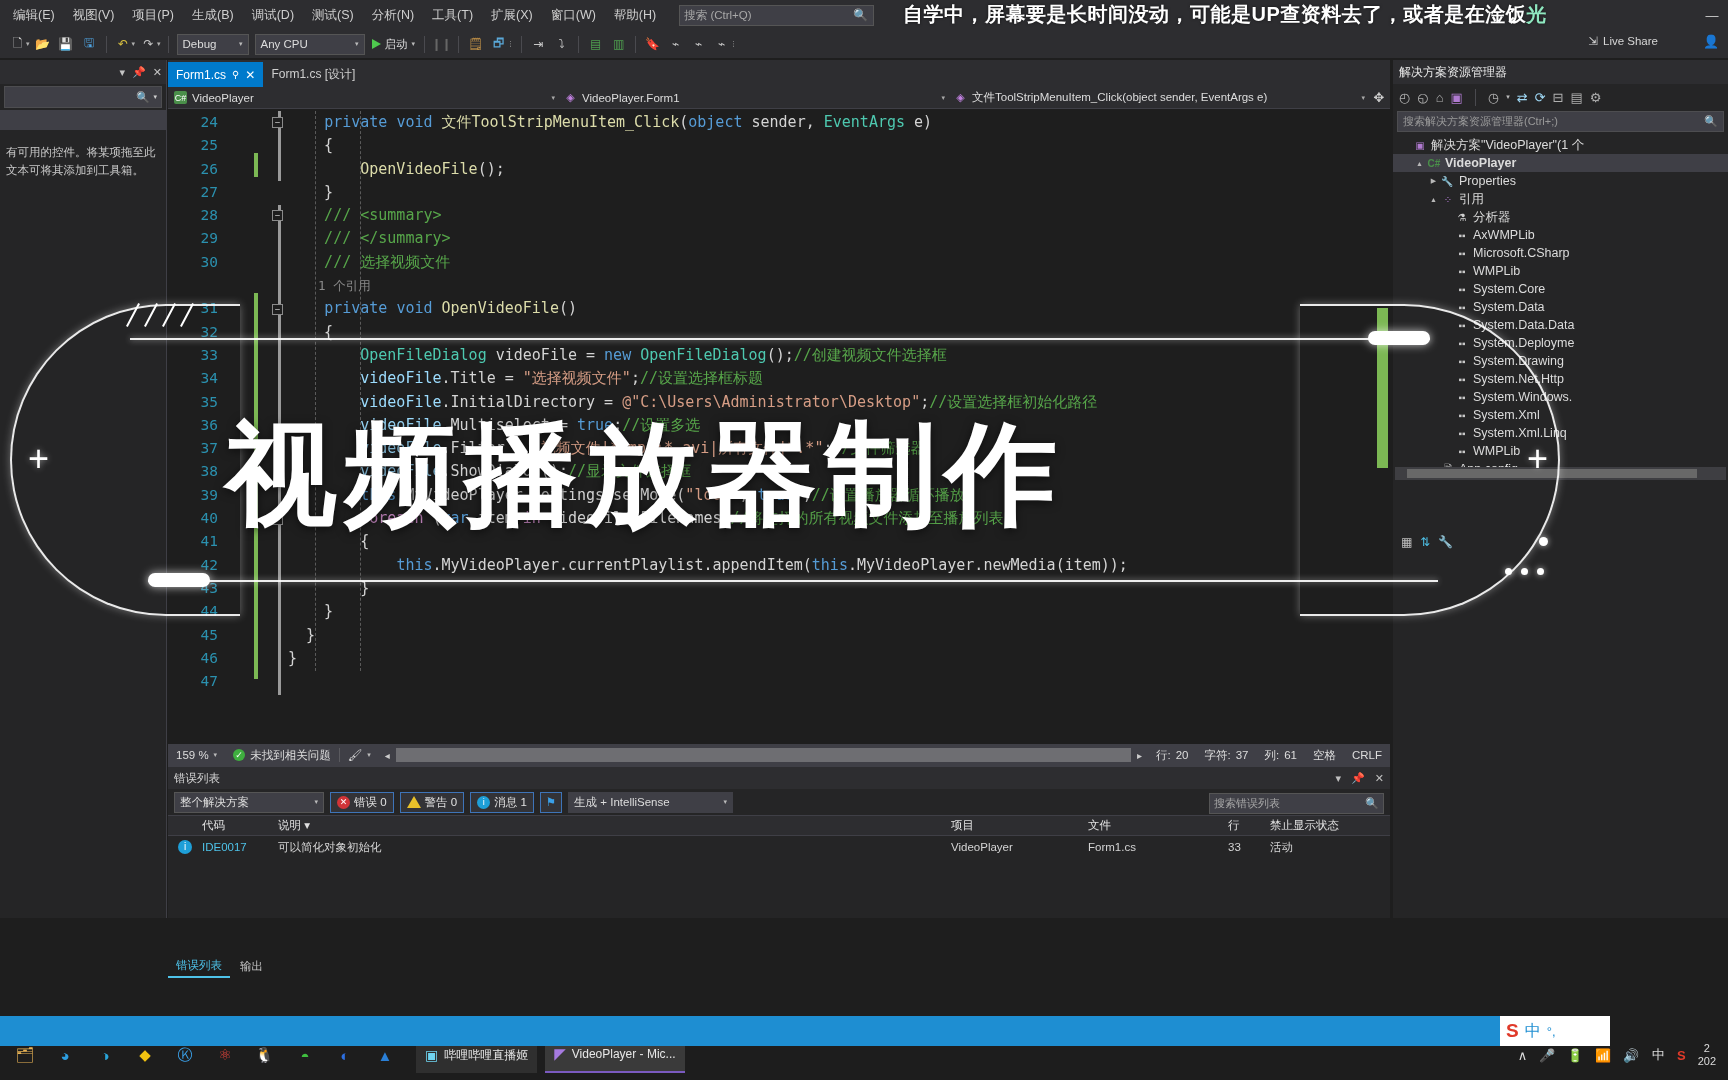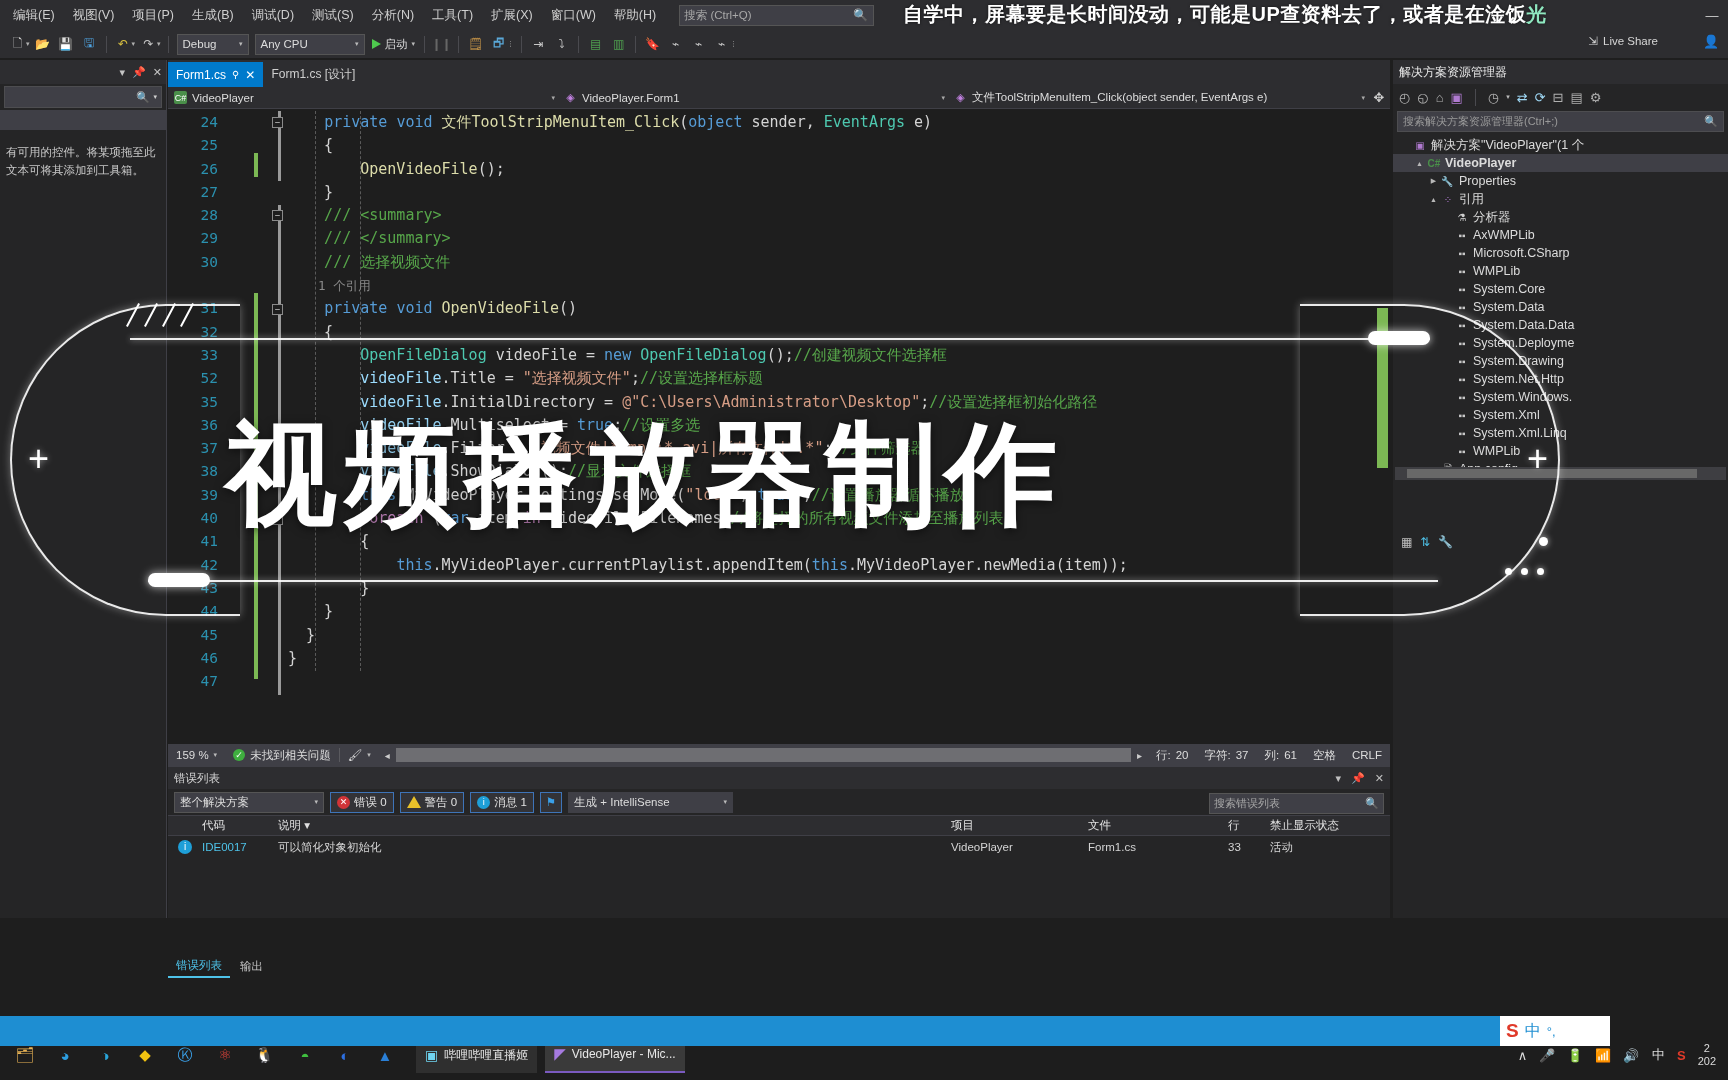--- a/index.html
+++ b/index.html
@@ -446,21 +446,21 @@
           <div>25</div>
           <div>26</div>
           <div>27</div>
           <div>28</div>
           <div>29</div>
           <div>30</div>
           <div></div>
           <div>31</div>
           <div>32</div>
           <div>33</div>
-          <div>52</div>
+          <div>34</div>
           <div>35</div>
           <div>36</div>
           <div>37</div>
           <div>38</div>
           <div>39</div>
           <div>40</div>
           <div>41</div>
           <div>42</div>
           <div>43</div>
           <div>44</div>

